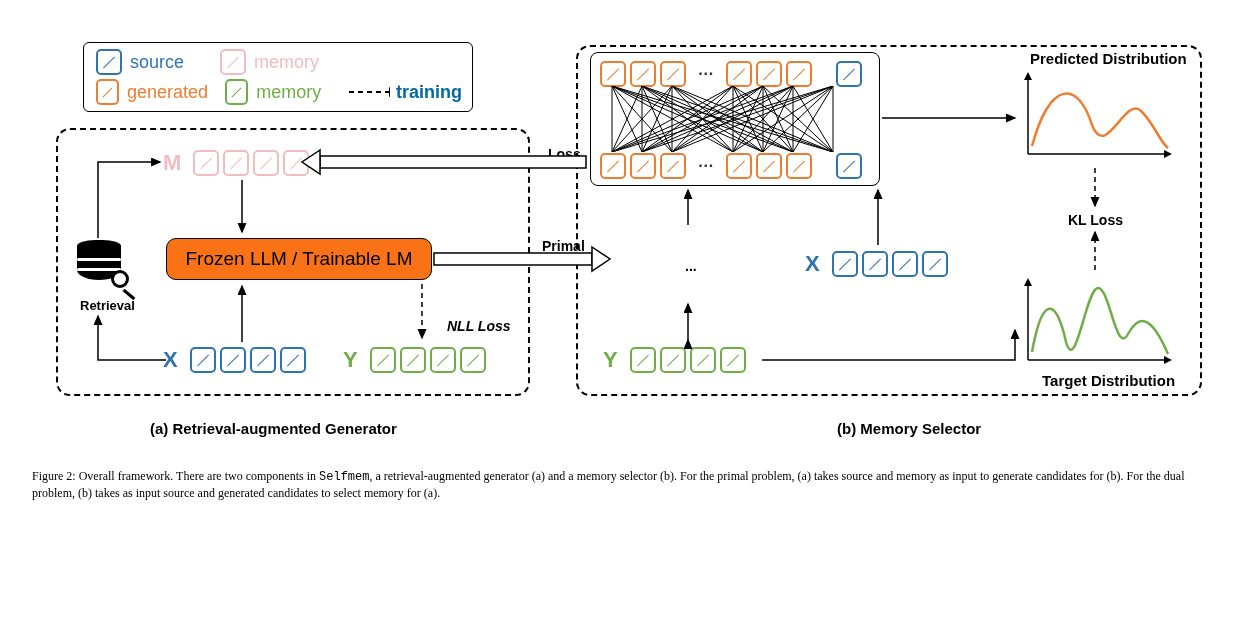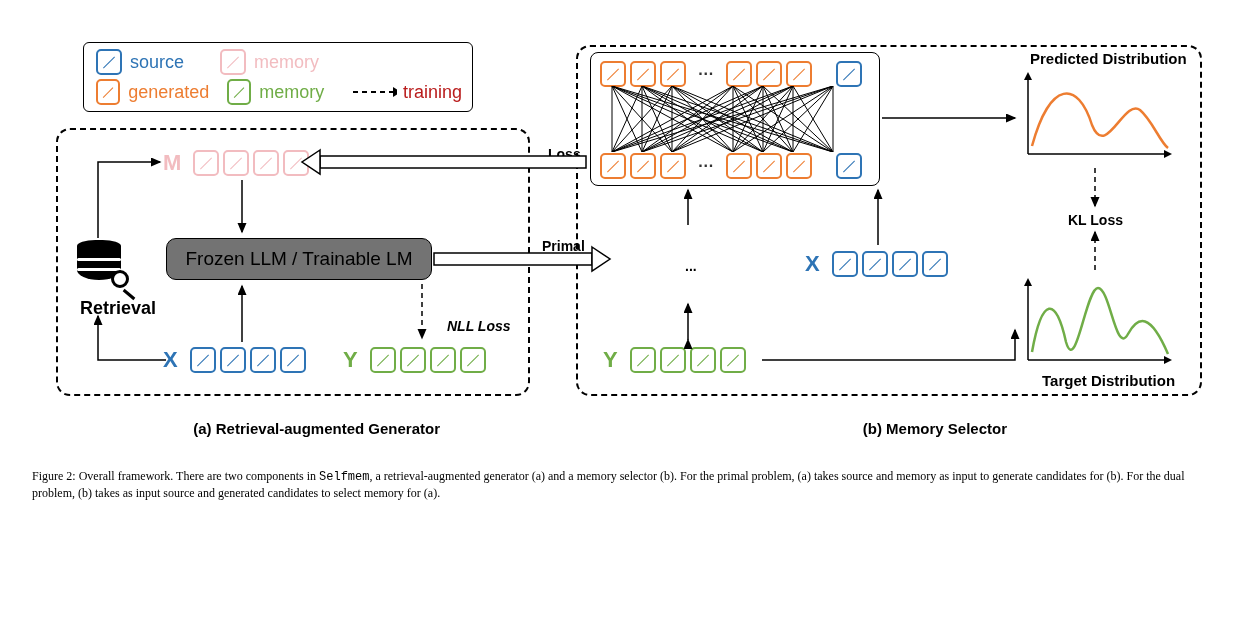--- a/index.html
+++ b/index.html
@@ -30,42 +30,42 @@
   .seq { position:absolute; white-space:nowrap; font-family: Arial, sans-serif; font-size:22px; font-weight:bold;}
   .seq-label { display:inline-block; vertical-align:middle; margin-right:4px; }
   .seq-label.source { color:#2E74B5; }
   .seq-label.memory { color:#F2BCC0; }
   .seq-label.cand   { color:#ED7D31; }
   .seq-label.target { color:#70AD47; }
   sup { font-size:12px; vertical-align:super; }
   
   .dashed-panel { position:absolute; border:2px dashed #000; border-radius:14px; }
   .lm-box {
-    position:absolute; border:1.5px solid #000; border-radius:10px; background:#737373;
+    position:absolute; border:1.5px solid #000; border-radius:10px; background:#f97316;
     font-family: Arial, sans-serif; font-size:19px; display:flex; align-items:center; justify-content:center;
   }
   .legend-box {
     position:absolute; border:1.5px solid #000; border-radius:6px; background:#fff;
     font-family: Arial, sans-serif; font-size:18px; padding:6px 10px;
   }
   .legend-row { display:flex; align-items:center; gap:6px; }
   .legend-label.source{color:#2E74B5;} .legend-label.memory{color:#F2BCC0;}
   .legend-label.cand{color:#ED7D31;} .legend-label.target{color:#70AD47;}
   .small-label { position:absolute; font-family: Arial, sans-serif; font-weight:bold; font-size:14px; }
-  .panel-title { position:absolute; font-family: Arial, sans-serif; font-weight:bold; font-size:15px; text-align:right;}
+  .panel-title { position:absolute; font-family: Arial, sans-serif; font-weight:bold; font-size:15px; text-align:left;}
   .caption { position:absolute; font-size:12px; line-height:1.35; width:1180px;}
   .code { font-family: "Courier New", monospace;}
   
   .db { position:absolute; width:44px; height:40px; }
   .db .disk { width:44px; height:12px; background:#000; border-radius:50%/60%; position:absolute;}
   .db .body { position:absolute; top:6px; left:0; right:0; height:34px; background:#000; border-radius:0 0 22px 22px/0 0 10px 10px;}
   .db .stripe{position:absolute; left:0; right:0; height:3px; background:#fff; border-radius:2px;}
   .db .mag { position:absolute; right:-8px; bottom:-8px; width:18px; height:18px; border:3px solid #000; border-radius:50%; background:#fff;}
   .db .handle{position:absolute; right:-15px; bottom:-16px;width:14px;height:3px;background:#000;transform:rotate(40deg);}
-  .retrieval-label{position:absolute; font-family:Arial,sans-serif; font-weight:bold; font-size:18px;padding-left:12px;}
+  .retrieval-label{position:absolute; font-family:Arial,sans-serif; font-weight:bold; font-size:13px;padding-left:12px;}
   
   svg.arrows { position:absolute; top:0; left:0; width:100%; height:100%; pointer-events:none;}
   .chart-box { position:absolute; width:158px; height:92px; }
   .chart-label { position:absolute; font-family:Arial,sans-serif; font-weight:bold; font-size:15px;}
   .dots { font-size:16px; font-family:Arial,sans-serif; color:#333; display:inline-block; vertical-align:middle; margin:0 4px;}
 </style>
 </head>
 <body>
 
 <div class="container">
@@ -82,21 +82,21 @@
       <span class="tok tok-cand"></span>
       <span class="legend-label cand">generated</span>
       <span style="width:4px;"></span>
       <span class="tok tok-target"></span>
       <span class="legend-label target">memory</span>
       <span style="width:18px;"></span>
       <svg width="48" height="12">
           <line x1="0" y1="6" x2="40" y2="6" stroke="#000" stroke-width="2" stroke-dasharray="5,4"></line>
           <path d="M40 1 L48 6 L40 11 Z" fill="#000"></path>
         </svg>
-      <span style="color:#b91c1c;">training</span>
+      <span style="color:#0369a1;font-weight:bold;">training</span>
     </div>
   </div>
 
   <div class="dashed-panel" style="left:36px; top:108px; width:474px; height:268px;"></div>
 
   <div class="db" style="left:57px; top:220px;">
     <div class="body"></div>
     <div class="disk" style="top:0;"></div>
     <div class="stripe" style="top:18px;"></div>
     <div class="stripe" style="top:28px;"></div>

